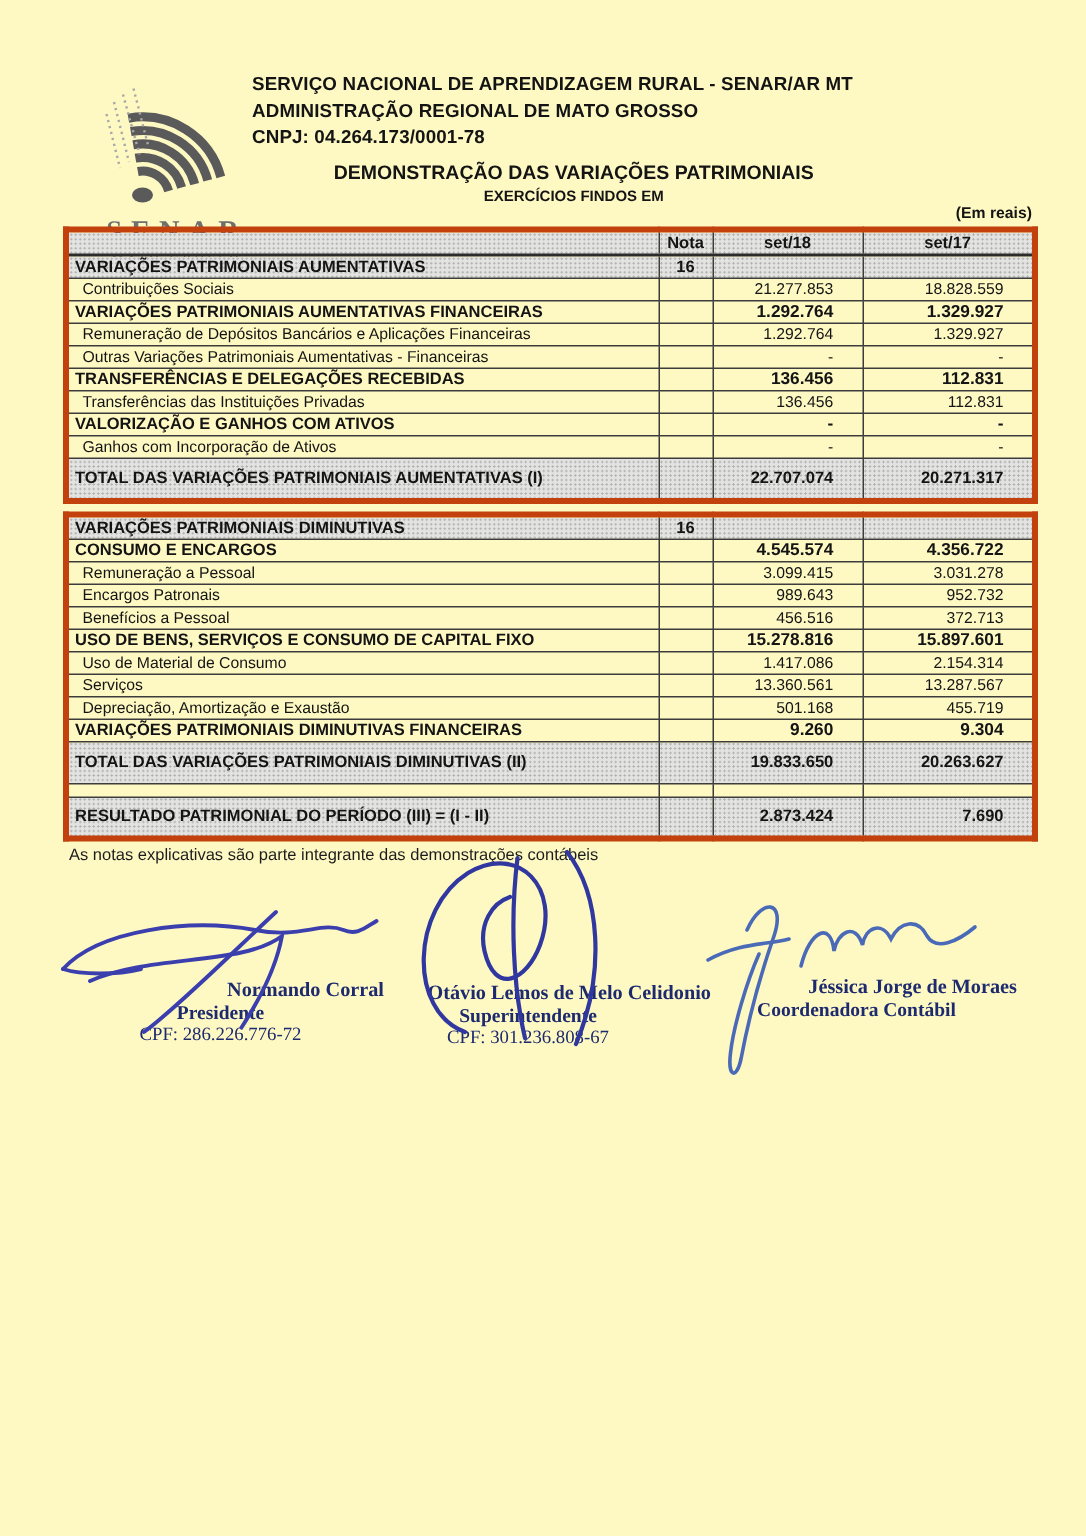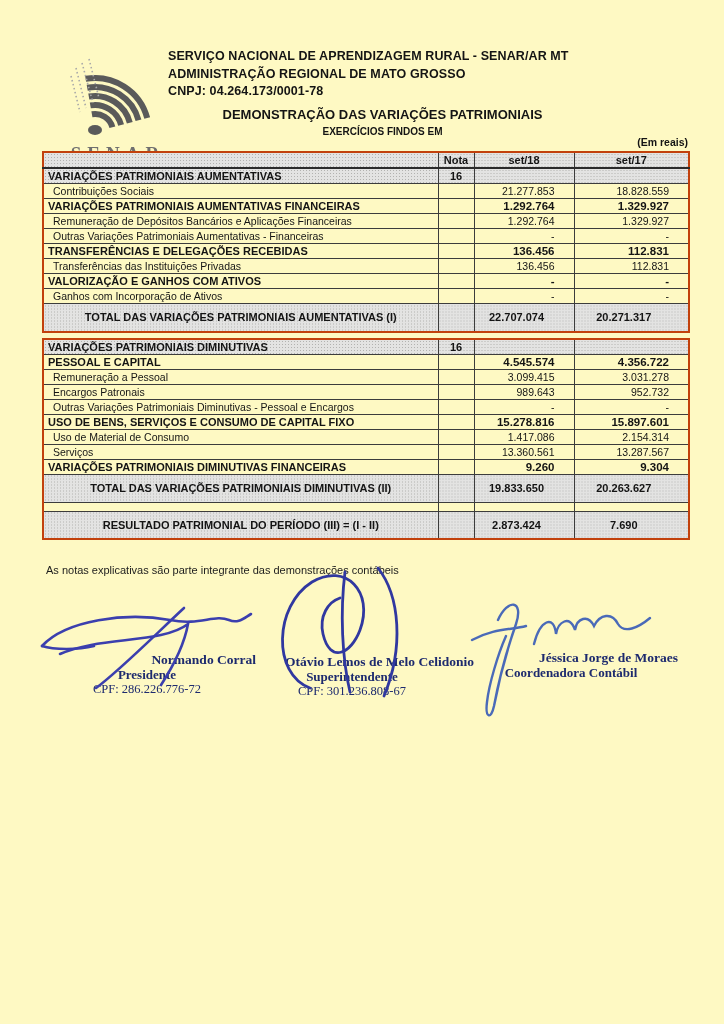--- a/index.html
+++ b/index.html
@@ -22,21 +22,21 @@
   }
   .org-lines { position:absolute; left:168px; top:48px; font-weight:bold; font-size:12.5px; line-height:17.5px; letter-spacing:0.1px; }
   .doc-title { position:absolute; left:160px; top:107px; width:445px; text-align:center; font-weight:bold; font-size:13px; }
   .doc-subtitle { position:absolute; left:160px; top:126px; width:445px; text-align:center; font-weight:bold; font-size:10px; }
   .em-reais { position:absolute; right:36px; top:136px; font-weight:bold; font-size:10.5px; }
 
   
   .tables { position:absolute; left:42px; top:151px; width:646px; }
   .tables table {
     border-collapse:collapse; width:100%; table-layout:fixed;
-    font-size:10.5px; border:2px solid #c2410c;
+    font-size:10.5px; border:4px solid #c2410c;
   }
   .tables table + table { margin-top:5px; }
   .col-label { width:395px; } .col-nota { width:36px; }
   .col-y1 { width:100px; } .col-y2 { width:115px; }
   .tables th, .tables td {
     border:1px solid #3c3c3c; padding:1px 4px; height:12px;
     vertical-align:middle; overflow:hidden; white-space:nowrap;
   }
   .tables thead th {
     font-weight:bold; text-align:center; height:15px; font-size:11px;
@@ -47,21 +47,21 @@
     background-image:radial-gradient(#b2b2b0 0.6px, rgba(0,0,0,0) 0.7px);
     background-size:3px 3px;
   }
   td.lbl { text-align:left; }
   td.nota { text-align:center; font-weight:bold; }
   td.num { text-align:right; padding-right:19px; }
   tr.row-section td { font-weight:bold; font-size:11px; height:14px; }
   tr.row-group td.lbl { font-weight:bold; font-size:11px; }
   tr.row-group td.num { font-weight:bold; font-size:11.5px; }
   tr.row-item td.lbl { padding-left:9px; }
-  tr.row-total td { font-weight:bold; font-size:11px; height:28px;text-align:center; }
+  tr.row-total td { font-weight:bold; font-size:11px; height:28px; }
   tr.row-empty td { height:9px; }
 
   .footnote { position:absolute; left:46px; top:564px; font-size:11px; color:#1c1c1c; }
 
   
   .sig-text {
     position:absolute; text-align:center; z-index:1;
     font-family:"Liberation Serif", serif; color:#1d2a6e;
   }
   .sig-name { font-weight:bold; font-size:13.5px; line-height:15px;text-align:right; }
@@ -198,60 +198,66 @@
           <col class="col-y2">
         </colgroup>
         <tbody>
           <tr class="row-section">
             <td class="lbl shade">VARIAÇÕES PATRIMONIAIS DIMINUTIVAS</td>
             <td class="nota shade">16</td>
             <td class="num shade"></td>
             <td class="num shade"></td>
           </tr>
           <tr class="row-group">
-            <td class="lbl">PESSOAL E CAPITAL</td>
+            <td class="lbl">CONSUMO E ENCARGOS</td>
             <td class="nota"></td>
             <td class="num">4.545.574</td>
             <td class="num">4.356.722</td>
           </tr>
           <tr class="row-item">
             <td class="lbl">Remuneração a Pessoal</td>
             <td class="nota"></td>
             <td class="num">3.099.415</td>
             <td class="num">3.031.278</td>
           </tr>
           <tr class="row-item">
             <td class="lbl">Encargos Patronais</td>
             <td class="nota"></td>
             <td class="num">989.643</td>
             <td class="num">952.732</td>
           </tr>
           <tr class="row-item">
-            <td class="lbl">Outras Variações Patrimoniais Diminutivas  - Pessoal e Encargos</td>
-            <td class="nota"></td>
-            <td class="num">-</td>
-            <td class="num">-</td>
+            <td class="lbl">Benefícios a Pessoal</td>
+            <td class="nota"></td>
+            <td class="num">456.516</td>
+            <td class="num">372.713</td>
           </tr>
           <tr class="row-group">
             <td class="lbl">USO DE BENS, SERVIÇOS E CONSUMO DE CAPITAL FIXO</td>
             <td class="nota"></td>
             <td class="num">15.278.816</td>
             <td class="num">15.897.601</td>
           </tr>
           <tr class="row-item">
             <td class="lbl">Uso de Material de Consumo</td>
             <td class="nota"></td>
             <td class="num">1.417.086</td>
             <td class="num">2.154.314</td>
           </tr>
           <tr class="row-item">
             <td class="lbl">Serviços</td>
             <td class="nota"></td>
             <td class="num">13.360.561</td>
             <td class="num">13.287.567</td>
+          </tr>
+          <tr class="row-item">
+            <td class="lbl">Depreciação, Amortização e Exaustão</td>
+            <td class="nota"></td>
+            <td class="num">501.168</td>
+            <td class="num">455.719</td>
           </tr>
           <tr class="row-group">
             <td class="lbl">VARIAÇÕES PATRIMONIAIS DIMINUTIVAS FINANCEIRAS</td>
             <td class="nota"></td>
             <td class="num">9.260</td>
             <td class="num">9.304</td>
           </tr>
           <tr class="row-total">
             <td class="lbl shade">TOTAL DAS VARIAÇÕES PATRIMONIAIS DIMINUTIVAS (II)</td>
             <td class="nota shade"></td>

